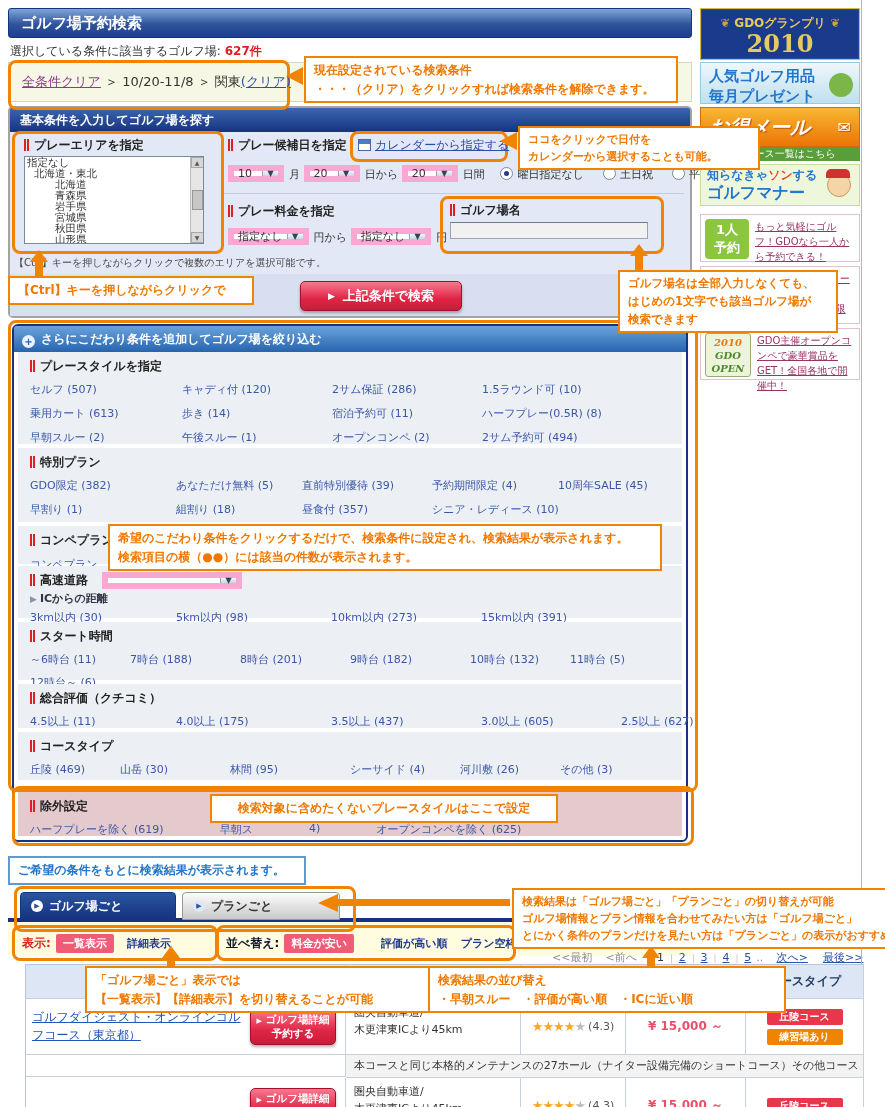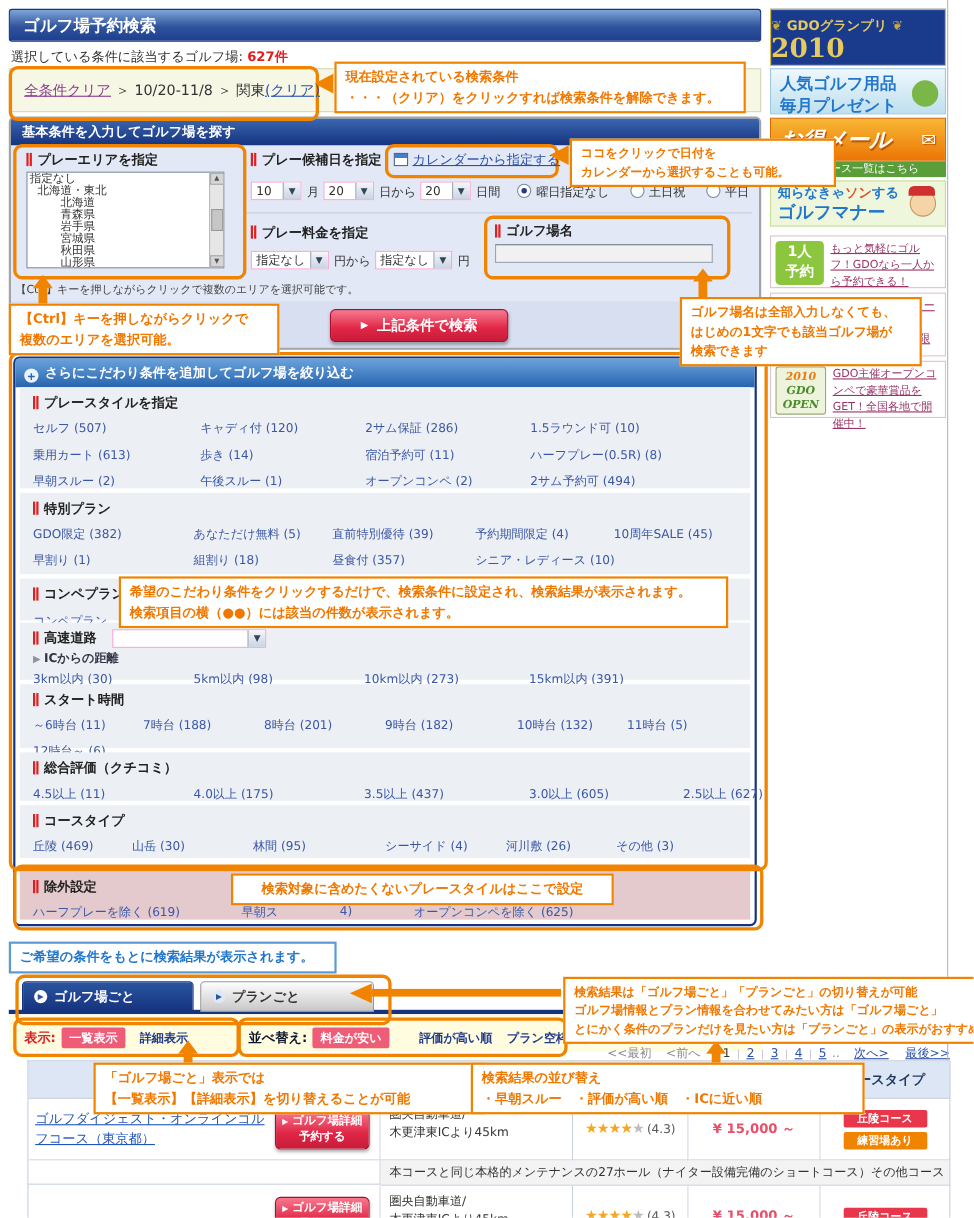--- a/index.html
+++ b/index.html
@@ -41,21 +41,21 @@
               font-size:12px;line-height:24px;padding-left:10px;border-radius:2px 2px 0 0}
   .listbox{position:absolute;background:#fff;border:1px solid #7a8a9a;font-size:10.5px;overflow:hidden;box-sizing:border-box}
   .lb-opt{line-height:11px;padding:0 2px;white-space:nowrap}
   .lb-opt:nth-child(2){padding-left:9px}
   .lb-opt:nth-child(n+3){padding-left:30px}
   .sb{position:absolute;top:0;right:0;width:13px;height:100%;background:#e6e6e6;border-left:1px solid #bbb;
       display:flex;flex-direction:column;align-items:center;justify-content:space-between;box-sizing:border-box}
   .sb .sbtn{width:13px;height:11px;background:#d6d6d6;border:1px solid #a8a8a8;box-sizing:border-box;
             font-size:6px;color:#555;display:flex;align-items:center;justify-content:center}
   .sb .thumb{width:11px;flex:0 0 20px;background:#c6c6c6;border:1px solid #999;box-sizing:border-box;margin:1px 0}
-  .sel{display:inline-flex;align-items:center;border:1px solid #f9a8d4;background:#fff;font-size:11px;height:17px;
+  .sel{display:inline-flex;align-items:center;border:6px solid #f9a8d4;background:#fff;font-size:11px;height:17px;
        vertical-align:middle;box-sizing:border-box}
   .sel .v{padding:0 4px;min-width:20px}
   .sel .dn{width:15px;align-self:stretch;background:linear-gradient(#f4f6fa,#c9d4e4);border-left:1px solid #98a4b4;
            font-size:8px;color:#345;display:flex;align-items:center;justify-content:center}
   .rad{display:inline-block;width:11px;height:11px;border-radius:50%;border:1px solid #7a8a9a;background:#fff;
        vertical-align:-2px;margin-right:4px;position:relative}
   .rad.on::after{content:"";position:absolute;left:3px;top:3px;width:5px;height:5px;border-radius:50%;background:#2a3a8a}
   .radlbl{font-size:11px;color:#333;margin-right:14px}
   .cal-icon{display:inline-block;width:13px;height:12px;border:1px solid #4a6a9a;box-sizing:border-box;
             background:linear-gradient(#4a7bc8 0,#4a7bc8 4px,#fff 4px);vertical-align:-2px;margin-right:4px}
@@ -108,21 +108,21 @@
   .star-off{color:#bdbdbd}
   .rt{color:#555;font-size:11px;margin-left:3px}
   .fee{color:#e8506a;font-weight:bold;font-size:12px}
   .tags .tag{display:block;width:76px;text-align:center;color:#fff;font-size:10px;font-weight:bold;
              border-radius:2px;padding:1px 0;margin:2px auto}
   .tags .tag:nth-child(1){background:#e8374a}
   .tags .tag:nth-child(2){background:#f08300}
   .namelink{color:#2255bb;text-decoration:underline;font-size:12px;line-height:1.45;cursor:pointer}
   
   .sbx{position:absolute;left:700px;width:160px;box-sizing:border-box}
-  .ad1{background:#1a3a8c;border:1px solid #d4b84a;box-shadow:inset 0 0 0 1px #2a4a9c;color:#e6c960;}
+  .ad1{background:#1a3a8c;border:1px solid #d4b84a;box-shadow:inset 0 0 0 1px #2a4a9c;color:#e6c960;text-align:center}
   .ad1 .yr{font-family:"DejaVu Serif","Liberation Serif",serif;font-size:24px;font-weight:bold;line-height:1}
   .ad2{background:linear-gradient(#eef7fc,#bfe0ef);border:1px solid #9cc8e0;color:#2277cc;font-weight:bold;
        font-size:15px;text-align:left;padding:4px 0 0 8px;line-height:1.3}
   .ad3{background:linear-gradient(#f7b733,#ec7505);border:1px solid #d86800;color:#fff;font-weight:bold;
        font-style:italic;font-size:20px;display:flex;align-items:center;justify-content:space-between;
        padding:0 8px;text-shadow:1px 1px 1px #b85000}
   .ad3sub{background:#5a9e3a;color:#fff;font-size:10px;text-align:center;line-height:14px}
   .ad4{background:#eef6dc;border:1px solid #cadc9a;padding:3px 6px;font-weight:bold;line-height:1.25}
   .sidebox{background:#fff;border:1px solid #dcc4cc;padding:4px;display:flex;gap:6px;align-items:flex-start}
   .badge-solo{flex:0 0 44px;height:40px;background:#8cc63f;border-radius:4px;color:#fff;font-weight:bold;
@@ -245,21 +245,20 @@
 
   <div class="tri-left" style="left:500px;top:132px"></div>
   <div class="ann" style="left:518px;top:126px;width:222px;font-size:11px">
       <div class="ann-line">ココをクリックで日付を</div>
       <div class="ann-line">カレンダーから選択することも可能。</div>
     </div>
   <div class="tri-up" style="left:30px;top:250px"></div>
   <div class="stem" style="left:35px;top:261px;width:8px;height:16px"></div>
   <div class="ann" style="left:8px;top:276px;width:226px">
       <div class="ann-line">【Ctrl】キーを押しながらクリックで</div>
-      <div class="ann-line">複数のエリアを選択可能。</div>
     </div>
   <div class="tri-up" style="left:630px;top:244px"></div>
   <div class="stem" style="left:635px;top:255px;width:8px;height:16px"></div>
   <div class="ann" style="left:618px;top:270px;width:200px;font-size:11.5px">
       <div class="ann-line">ゴルフ場名は全部入力しなくても、</div>
       <div class="ann-line">はじめの1文字でも該当ゴルフ場が</div>
       <div class="ann-line">検索できます</div>
     </div>
 
   <div class="hl" style="left:8px;top:320px;width:684px;height:466px"></div>

